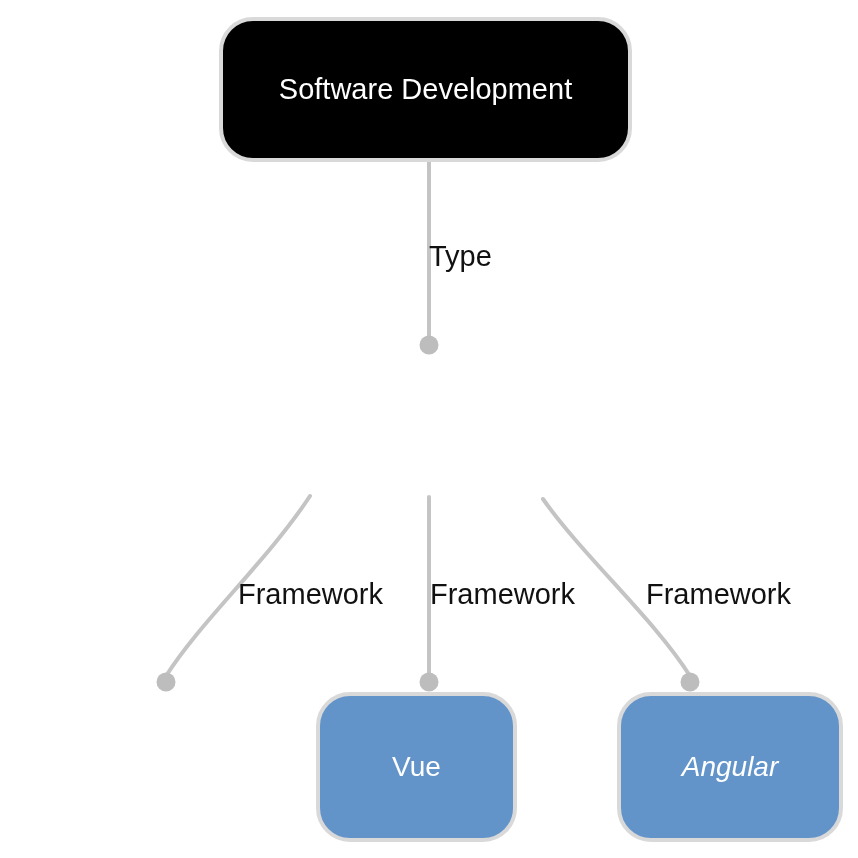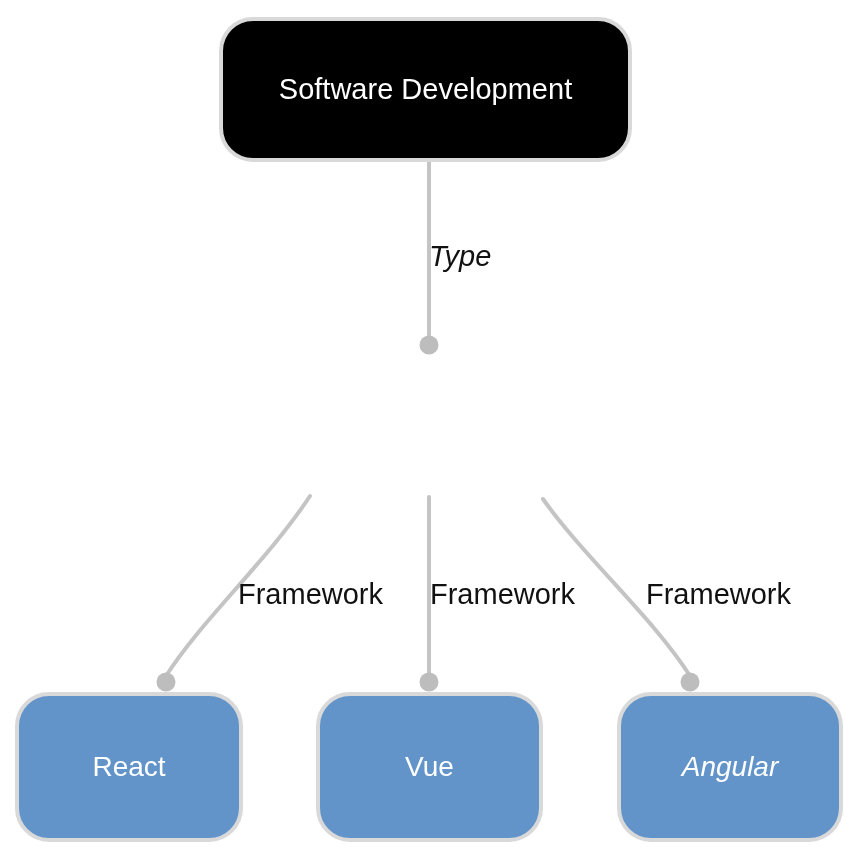--- a/index.html
+++ b/index.html
@@ -59,42 +59,42 @@
     left: 15px;
     top: 692px;
     width: 228px;
     height: 150px;
     background: #6294ca;
     font-size: 28px;
   }
   #node-vue {
     left: 316px;
     top: 692px;
-    width: 227px;
+    width: 201px;
     height: 150px;
     background: #6294ca;
     font-size: 28px;
   }
   #node-angular {
     left: 617px;
     top: 692px;
     width: 226px;
     height: 150px;
     background: #6294ca;
     font-size: 28px;
     font-style: italic;
   }
   .edge-label {
     position: absolute;
     font-size: 29px;
     color: #111111;
     white-space: nowrap;
     user-select: none;
   }
-  #edge-label-type      { left: 429px; top: 240px; font-style: italic; }
+  #edge-label-type      { left: 429px; top: 240px; }
   #edge-label-fw-react  { left: 238px; top: 578px; }
   #edge-label-fw-vue    { left: 430px; top: 578px; }
   #edge-label-fw-ang    { left: 646px; top: 578px; }
 </style>
 </head>
 <body>
 
 <div id="canvas">
 
   <svg id="edge-layer" viewBox="0 0 858 858" xmlns="http://www.w3.org/2000/svg">
@@ -118,23 +118,20 @@
 
   <div class="edge-label" id="edge-label-fw-vue">Framework</div>
 
   <div class="edge-label" id="edge-label-fw-ang">Framework</div>
 
   <div class="node" id="node-root">
     <span class="node-label">Software Development</span>
   </div>
 
 
-  <div class="node" id="node-react">
-    <span class="node-label">React</span>
-  </div>
 
   <div class="node" id="node-vue">
     <span class="node-label">Vue</span>
   </div>
 
   <div class="node" id="node-angular">
     <span class="node-label">Angular</span>
   </div>
 
 </div>

